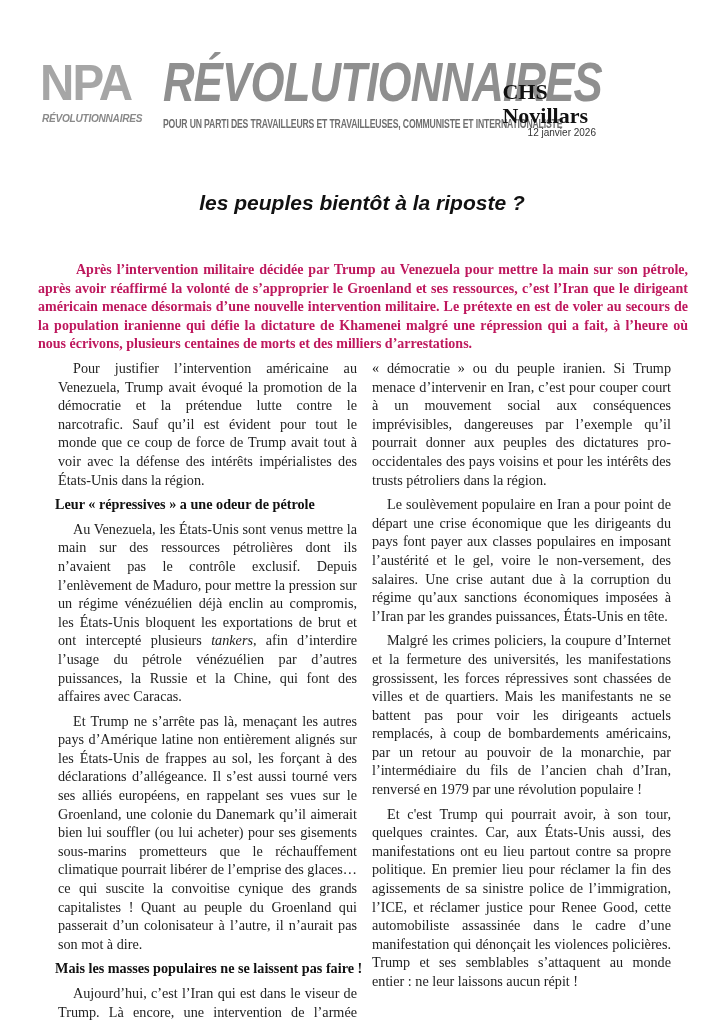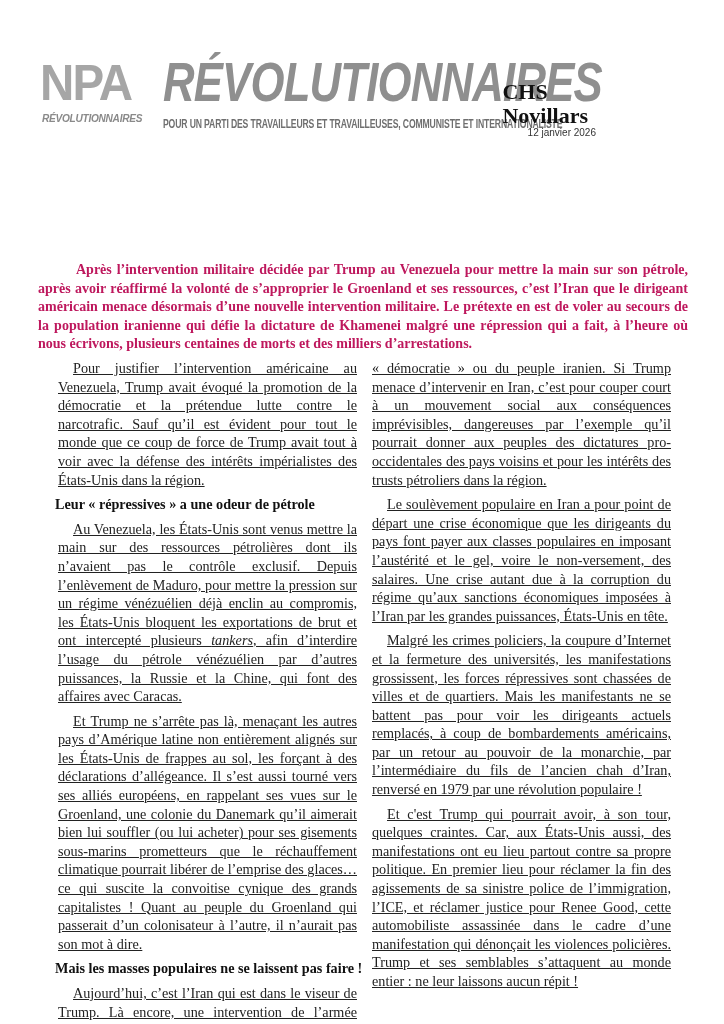--- a/index.html
+++ b/index.html
@@ -27,21 +27,21 @@
     .headline div { white-space: nowrap; }
 
     
     .intro { position: absolute; left: 38px; width: 650px; top: 261px; font-family: "Liberation Serif", serif; font-weight: bold;
       font-size: 14px; line-height: 18.6px; text-align: justify; text-indent: 38px; color: #be185d; }
 
     
     .col { position: absolute; top: 359px; font-family: "Liberation Serif", serif; font-size: 14.2px; line-height: 18.6px; color: #222; }
     .col-left { left: 58px; width: 299px; }
     .col-right { left: 372px; width: 299px; }
-    .col p { margin: 0 0 6px 0; text-align: justify; text-indent: 15px; hyphens: none; text-decoration: underline; }
+    .col p { margin: 0 0 6px 0; text-align: justify; text-indent: 15px; hyphens: none; }
     .col p.noindent { text-indent: 0; }
     .col h3 { margin: 0 0 6px -3px; font-size: 14.2px; line-height: 18.6px; font-weight: bold; color: #111; white-space: nowrap; }
     .col em { font-style: italic; }
   </style>
 </head>
 <body>
 
 <div class="page">
 
   <div class="npa-logo">
@@ -52,20 +52,21 @@
   <div class="brand-title">RÉVOLUTIONNAIRES</div>
   <div class="brand-tagline">POUR UN PARTI DES TRAVAILLEURS ET TRAVAILLEUSES, COMMUNISTE ET INTERNATIONALISTE</div>
 
   <div class="site-block">
     <div class="site-name">CHS</div>
     <div class="site-name">Novillars</div>
   </div>
   <div class="pub-date">12 janvier 2026</div>
 
   <div class="headline">
+    <div>les peuples bientôt à la riposte ?</div>
   </div>
 
   <div class="intro">Après l’intervention militaire décidée par Trump au Venezuela pour mettre la main sur son pétrole, après avoir réaffirmé la volonté de s’approprier le Groenland et ses ressources, c’est l’Iran que le dirigeant américain menace désormais d’une nouvelle intervention militaire. Le prétexte en est de voler au secours de la population iranienne qui défie la dictature de Khamenei malgré une répression qui a fait, à l’heure où nous écrivons, plusieurs centaines de morts et des milliers d’arrestations.</div>
 
   <div class="col col-left">
     <p>Pour justifier l’intervention américaine au Venezuela, Trump avait évoqué la promotion de la démocratie et la prétendue lutte contre le narcotrafic. Sauf qu’il est évident pour tout le monde que ce coup de force de Trump avait tout à voir avec la défense des intérêts impérialistes des États-Unis dans la région.</p>
     <h3>Leur « répressives » a une odeur de pétrole</h3>
     <p><span>Au Venezuela, les États-Unis sont venus mettre la main sur des ressources pétrolières dont ils n’avaient pas le contrôle exclusif. Depuis l’enlèvement de Maduro, pour mettre la pression sur un régime vénézuélien déjà enclin au compromis, les États-Unis bloquent les exportations de brut et ont intercepté plusieurs </span><em>tankers</em><span>, afin d’interdire l’usage du pétrole vénézuélien par d’autres puissances, la Russie et la Chine, qui font des affaires avec Caracas.</span></p>
     <p>Et Trump ne s’arrête pas là, menaçant les autres pays d’Amérique latine non entièrement alignés sur les États-Unis de frappes au sol, les forçant à des déclarations d’allégeance. Il s’est aussi tourné vers ses alliés européens, en rappelant ses vues sur le Groenland, une colonie du Danemark qu’il aimerait bien lui souffler (ou lui acheter) pour ses gisements sous-marins prometteurs que le réchauffement climatique pourrait libérer de l’emprise des glaces… ce qui suscite la convoitise cynique des grands capitalistes ! Quant au peuple du Groenland qui passerait d’un colonisateur à l’autre, il n’aurait pas son mot à dire.</p>
     <h3>Mais les masses populaires ne se laissent pas faire !</h3>

